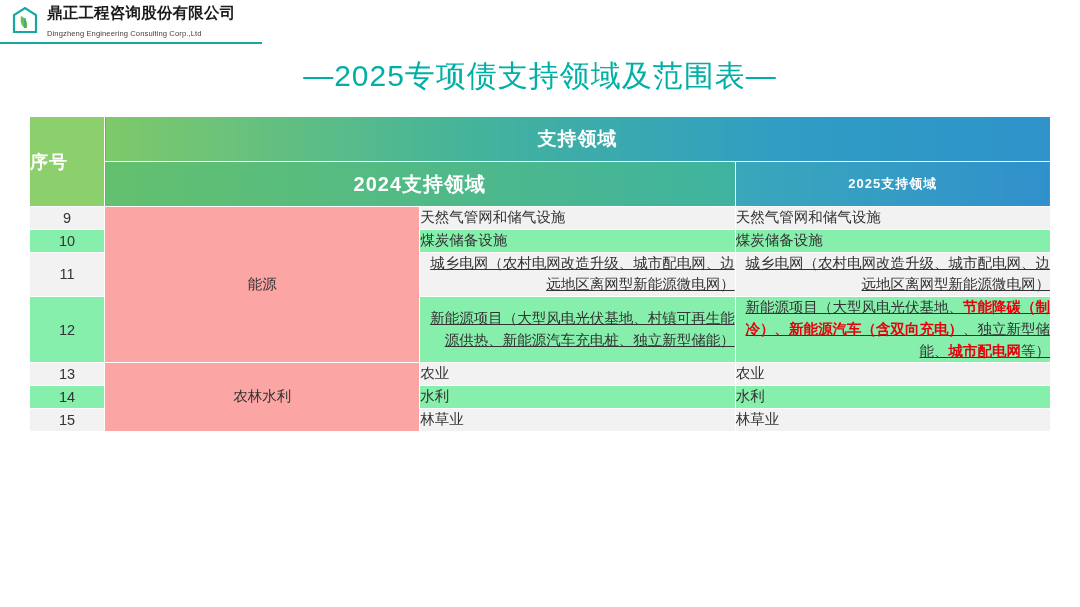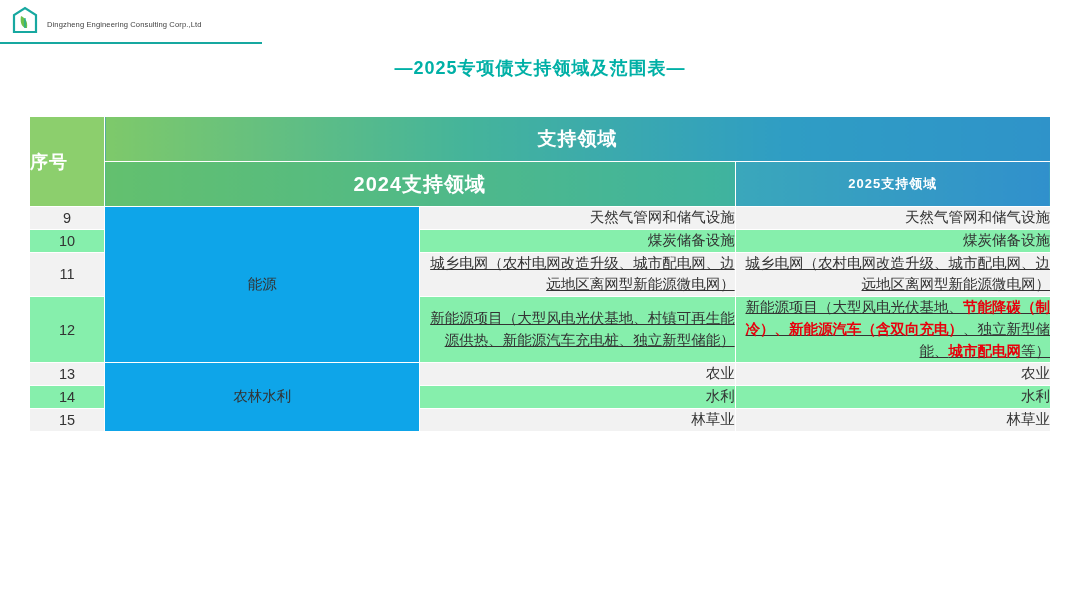--- a/index.html
+++ b/index.html
@@ -53,22 +53,22 @@
     margin-top: 8px;
   }
 
   
   .doc-title {
     position: absolute;
     top: 56px;
     left: 0;
     width: 1080px;
     text-align: center;
-    font-size: 18px;
-    font-weight: bold;
+    font-size: 30px;
+    font-weight: normal;
     color: #00b0a6;
     letter-spacing: 1px;
   }
 
   
   .table-wrap {
     position: absolute;
     top: 116px;
     left: 29px;
     width: 1022px;
@@ -136,50 +136,51 @@
   td.cat {
     width: 106px;
     text-align: center;
     vertical-align: middle;
     font-size: 14.5px;
     color: #333333;
   }
   td.cell {
     font-size: 14.5px;
     color: #333333;
-    text-align: right;
+    text-align: left;
     vertical-align: middle;
     padding: 9px 11px;
     line-height: 1.5;
   }
   td.cell.justify {
     text-align: right;
     text-decoration: underline;
   }
   tr.band-light td { background: #f2f2f2; }
   tr.band-dark td  { background: #86efac; }
-  td.cat.light { background: #0ea5e9; font-family: Liberation Serif, serif; }
+  td.cat.light { background: #fca5a5; font-family: Liberation Serif, serif; }
 
   .hl-red {
     color: #e8000d;
     font-weight: bold;
   }
 </style>
 </head>
 <body>
 
 <div class="logo-bar">
   <div class="logo-mark">
     <svg width="30" height="30" viewBox="0 0 30 30" xmlns="http://www.w3.org/2000/svg">
       <path d="M4 26 L4 9 L15 2 L26 9 L26 26 Z" fill="none" stroke="#17a8a0" stroke-width="2.2"></path>
       <path d="M15 22 C11 20 10 15 11 10 C15 12 18 15 17 22 Z" fill="#6ec04a"></path>
       <path d="M15 22 L15 12" stroke="#17a8a0" stroke-width="1.2" fill="none"></path>
     </svg>
   </div>
   <div class="logo-text">
+    <div class="cn">鼎正工程咨询股份有限公司</div>
     <div class="en">Dingzheng Engineering Consulting Corp.,Ltd</div>
   </div>
 </div>
 
 <div class="doc-title">—2025专项债支持领域及范围表—</div>
 
 <div class="table-wrap">
   <table class="support-table">
     <thead>
       <tr>

